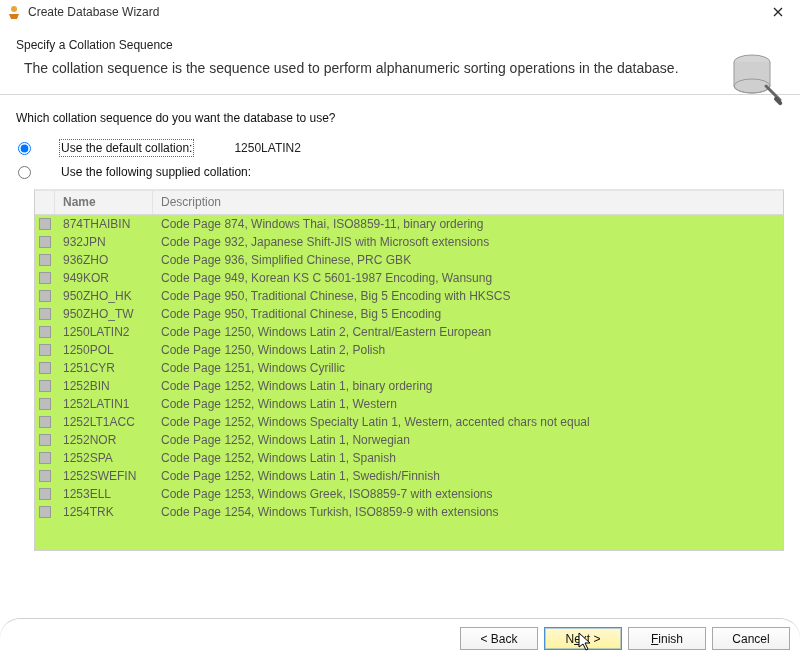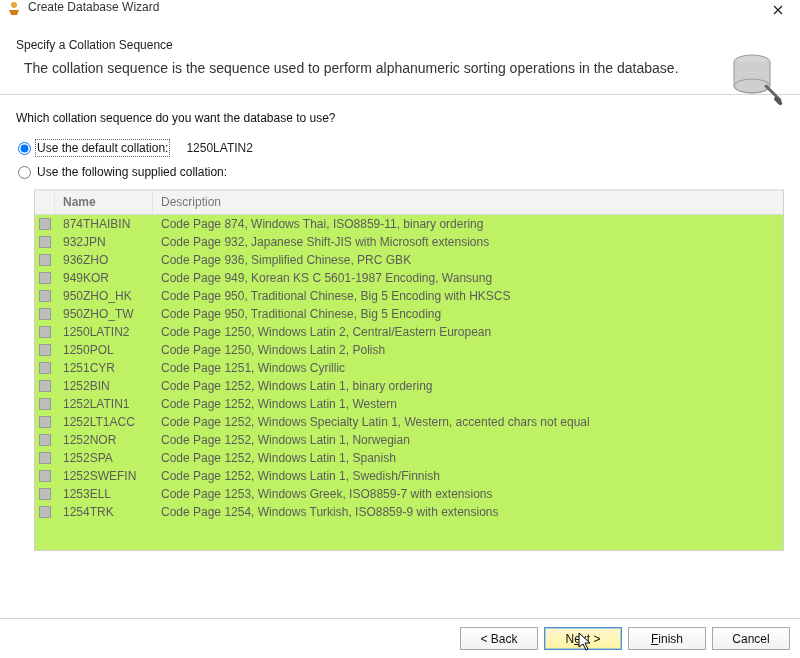--- a/index.html
+++ b/index.html
@@ -9,21 +9,21 @@
     font-size: 12px;
     background: #fff;
     color: #000;
     width: 800px;
     height: 658px;
     overflow: hidden;
   }
   .titlebar {
     height: 24px;
     display: flex;
-    align-items: flex-start;
+    align-items: center;
     padding: 0 6px;
     background: #fff;
   }
   .titlebar .icon {
     width: 16px; height: 16px;
     margin-right: 6px;
     display: inline-flex; align-items: center; justify-content: center;
   }
   .titlebar .title {
     flex: 1;
@@ -64,20 +64,21 @@
   }
   .question {
     font-size: 12px;
     color: #111;
     margin-bottom: 16px;
   }
   .radio-row {
     display: flex;
     align-items: center;
     margin: 6px 0 10px 0;
+    gap: 24px;
   }
   .radio-row input[type=radio] {
     margin: 0 6px 0 2px;
   }
   .radio-row label {
     font-size: 12px;
     color: #111;
   }
   .radio-row .dotted {
     outline: 1px dotted #666;
@@ -133,20 +134,21 @@
     position: absolute;
     left: 0; right: 0; bottom: 0;
     height: 40px;
     border-top: 1px solid #d0d0d0;
     background: #fff;
     display: flex;
     justify-content: flex-end;
     align-items: center;
     padding: 0 10px;
     gap: 6px;
+    border-radius: 20px;
   }
   .btn {
     min-width: 78px;
     height: 23px;
     border: 1px solid #a8a8a8;
     background: linear-gradient(#fefefe,#f2f2f2);
     font-size: 12px;
     color: #111;
     padding: 0 10px;
     cursor: default;

